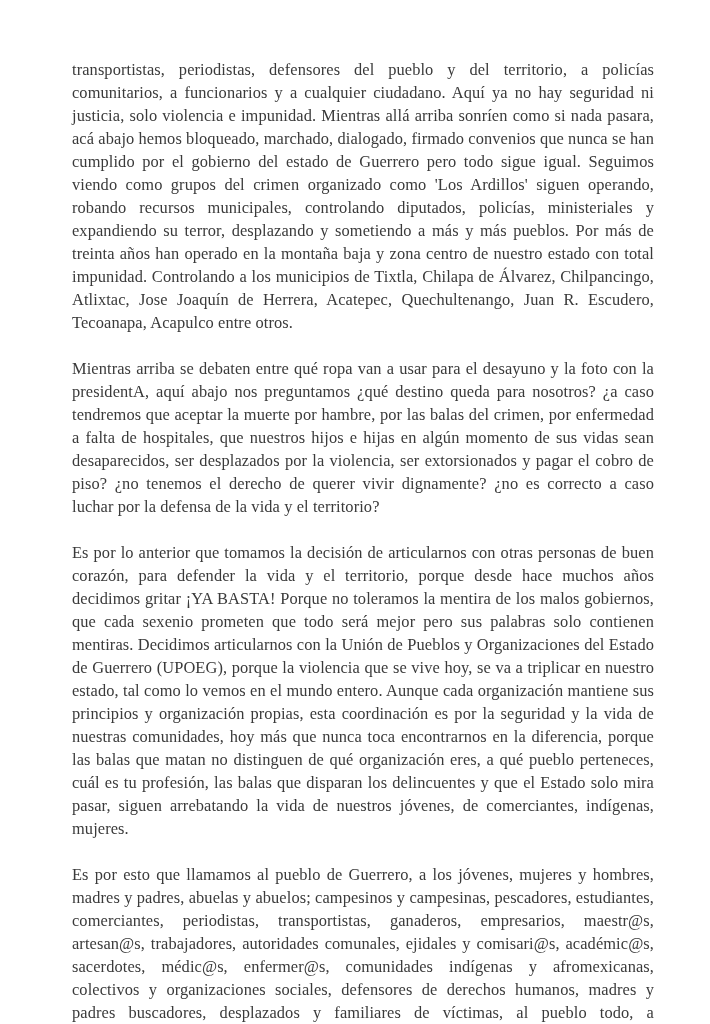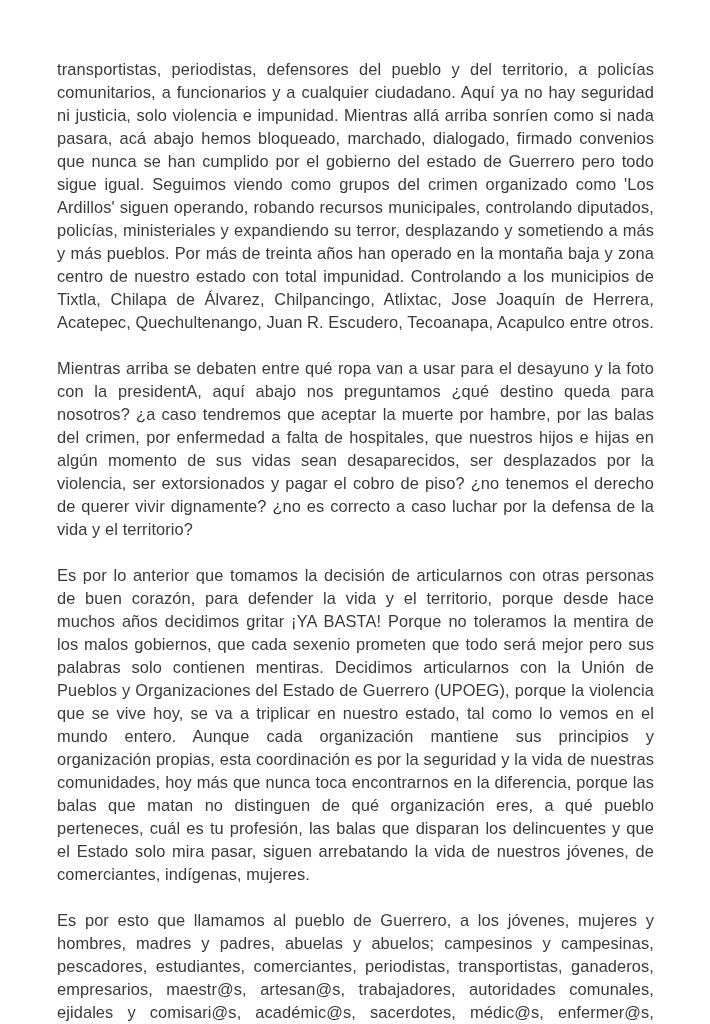--- a/index.html
+++ b/index.html
@@ -20,23 +20,24 @@
     position: absolute;
     top: 58px;
     left: 57px;
     right: 56px;
     color: #3a3a3a;
     font-size: 16.4px;
     line-height: 23px;
     letter-spacing: 0.1px;
   }
   .text-block p {
-    margin: 0 0 23px 0;
+    margin: 0 0 23px 15px;
     text-align: justify;
     text-justify: inter-word;
+    font-family: Liberation Serif, serif;
   }
   .text-block p:last-child {
     margin-bottom: 0;
   }
 </style>
 </head>
 <body>
 
 <div class="page">
   <div class="text-block">

